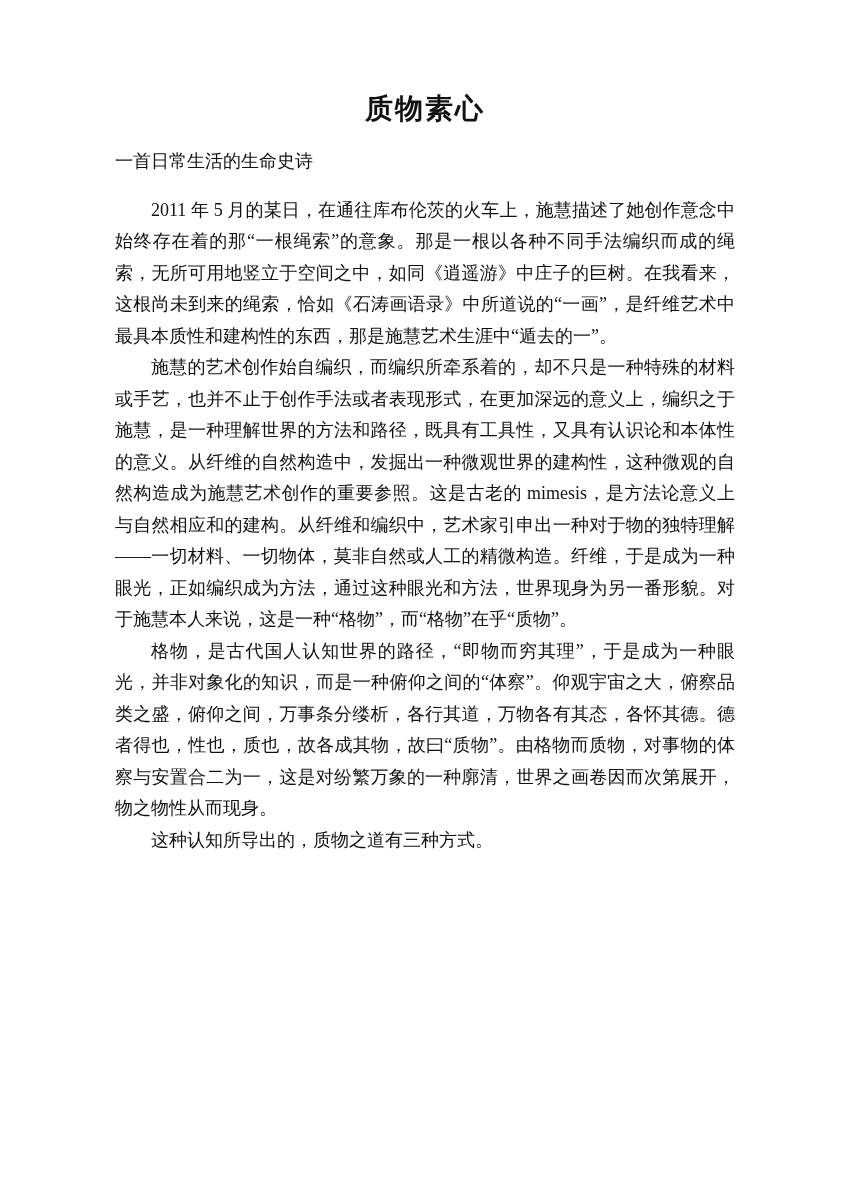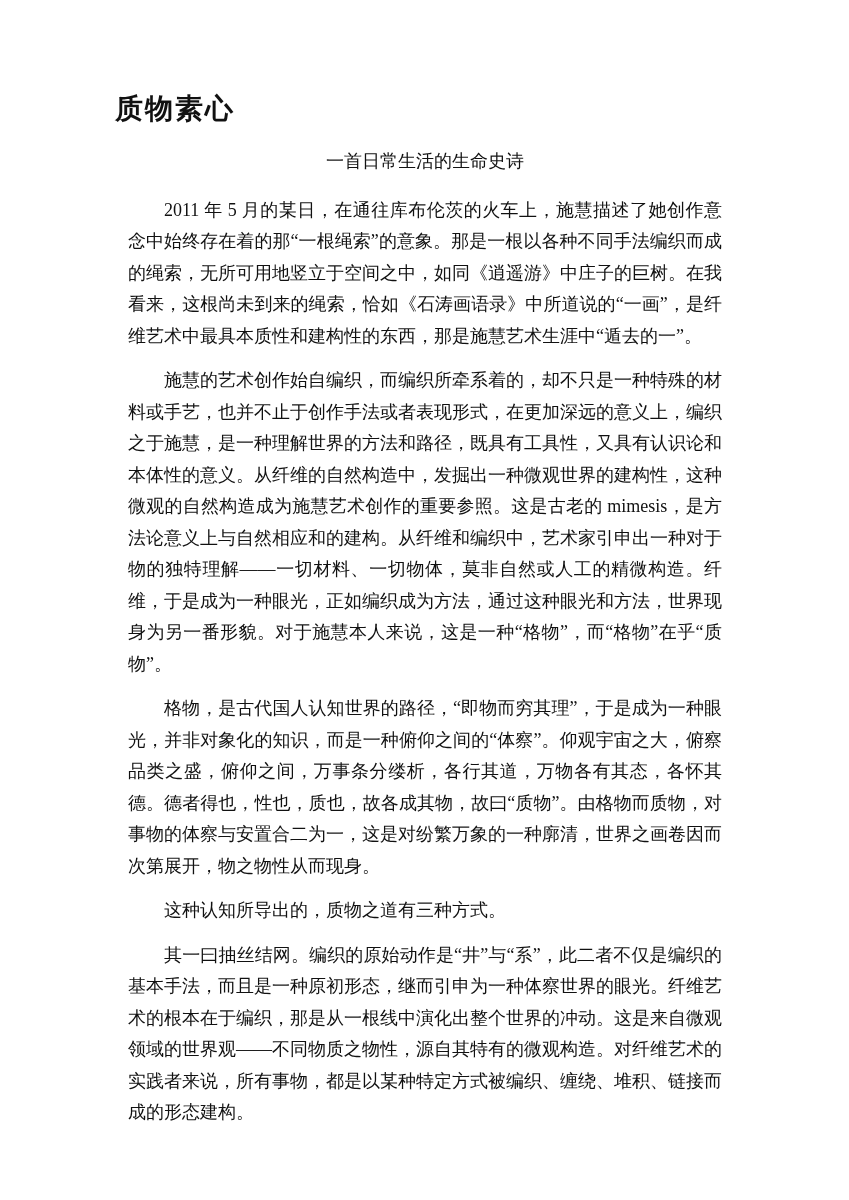--- a/index.html
+++ b/index.html
@@ -13,55 +13,54 @@
     height: 1200px;
     margin: 0 auto;
     background: #ffffff;
     box-sizing: border-box;
     padding: 92px 114px 0 115px;
     font-family: "Liberation Serif", "DejaVu Serif", serif;
     color: #111111;
     overflow: hidden;
   }
   .doc-title {
+    text-align: center;
     font-size: 28px;
     font-weight: bold;
     letter-spacing: 2px;
     margin: 0 0 24px 0;
     line-height: 1.2;
   }
   .doc-subtitle {
-    text-align: center;
     font-size: 18px;
     font-weight: normal;
     margin: 0 0 22px 0;
     line-height: 1.3;
   }
   .doc-author {
     text-align: center;
     font-size: 18px;
     font-weight: normal;
     margin: 0 0 62px 0;
     line-height: 1.3;
   }
   .doc-body p {
     font-size: 18px;
     line-height: 31.5px;
     text-align: justify;
     text-indent: 2em;
-    margin: 13px;
+    margin: 0;
     word-break: break-all;
   }
 </style>
 </head>
 <body>
 
 <div class="page">
   <h1 class="doc-title">质物素心</h1>
   <div class="doc-subtitle">一首日常生活的生命史诗</div>
   <div class="doc-body">
     <p>2011 年 5 月的某日，在通往库布伦茨的火车上，施慧描述了她创作意念中始终存在着的那“一根绳索”的意象。那是一根以各种不同手法编织而成的绳索，无所可用地竖立于空间之中，如同《逍遥游》中庄子的巨树。在我看来，这根尚未到来的绳索，恰如《石涛画语录》中所道说的“一画”，是纤维艺术中最具本质性和建构性的东西，那是施慧艺术生涯中“遁去的一”。</p>
     <p>施慧的艺术创作始自编织，而编织所牵系着的，却不只是一种特殊的材料或手艺，也并不止于创作手法或者表现形式，在更加深远的意义上，编织之于施慧，是一种理解世界的方法和路径，既具有工具性，又具有认识论和本体性的意义。从纤维的自然构造中，发掘出一种微观世界的建构性，这种微观的自然构造成为施慧艺术创作的重要参照。这是古老的 mimesis，是方法论意义上与自然相应和的建构。从纤维和编织中，艺术家引申出一种对于物的独特理解——一切材料、一切物体，莫非自然或人工的精微构造。纤维，于是成为一种眼光，正如编织成为方法，通过这种眼光和方法，世界现身为另一番形貌。对于施慧本人来说，这是一种“格物”，而“格物”在乎“质物”。</p>
     <p>格物，是古代国人认知世界的路径，“即物而穷其理”，于是成为一种眼光，并非对象化的知识，而是一种俯仰之间的“体察”。仰观宇宙之大，俯察品类之盛，俯仰之间，万事条分缕析，各行其道，万物各有其态，各怀其德。德者得也，性也，质也，故各成其物，故曰“质物”。由格物而质物，对事物的体察与安置合二为一，这是对纷繁万象的一种廓清，世界之画卷因而次第展开，物之物性从而现身。</p>
     <p>这种认知所导出的，质物之道有三种方式。</p>
-    <p>其一曰抽丝结网。编织的原始动作是“井”与“系”，此二者不仅是编织的基本手法，而且是一种原初形态，继而引申为一种体察世界的眼光。纤维艺术的根本在于编织，那是从一根线中演化出整个世界的冲动。这是来自微观领域的世界观——不同物质之物性，源自其特有的微观构造。对纤维艺术的实践者来说，所有事物，都是以某种特定方式被编织、缠绕、堆积、链接而成的形态建构。</p>
   </div>
 </div>
 
 </body></html>

